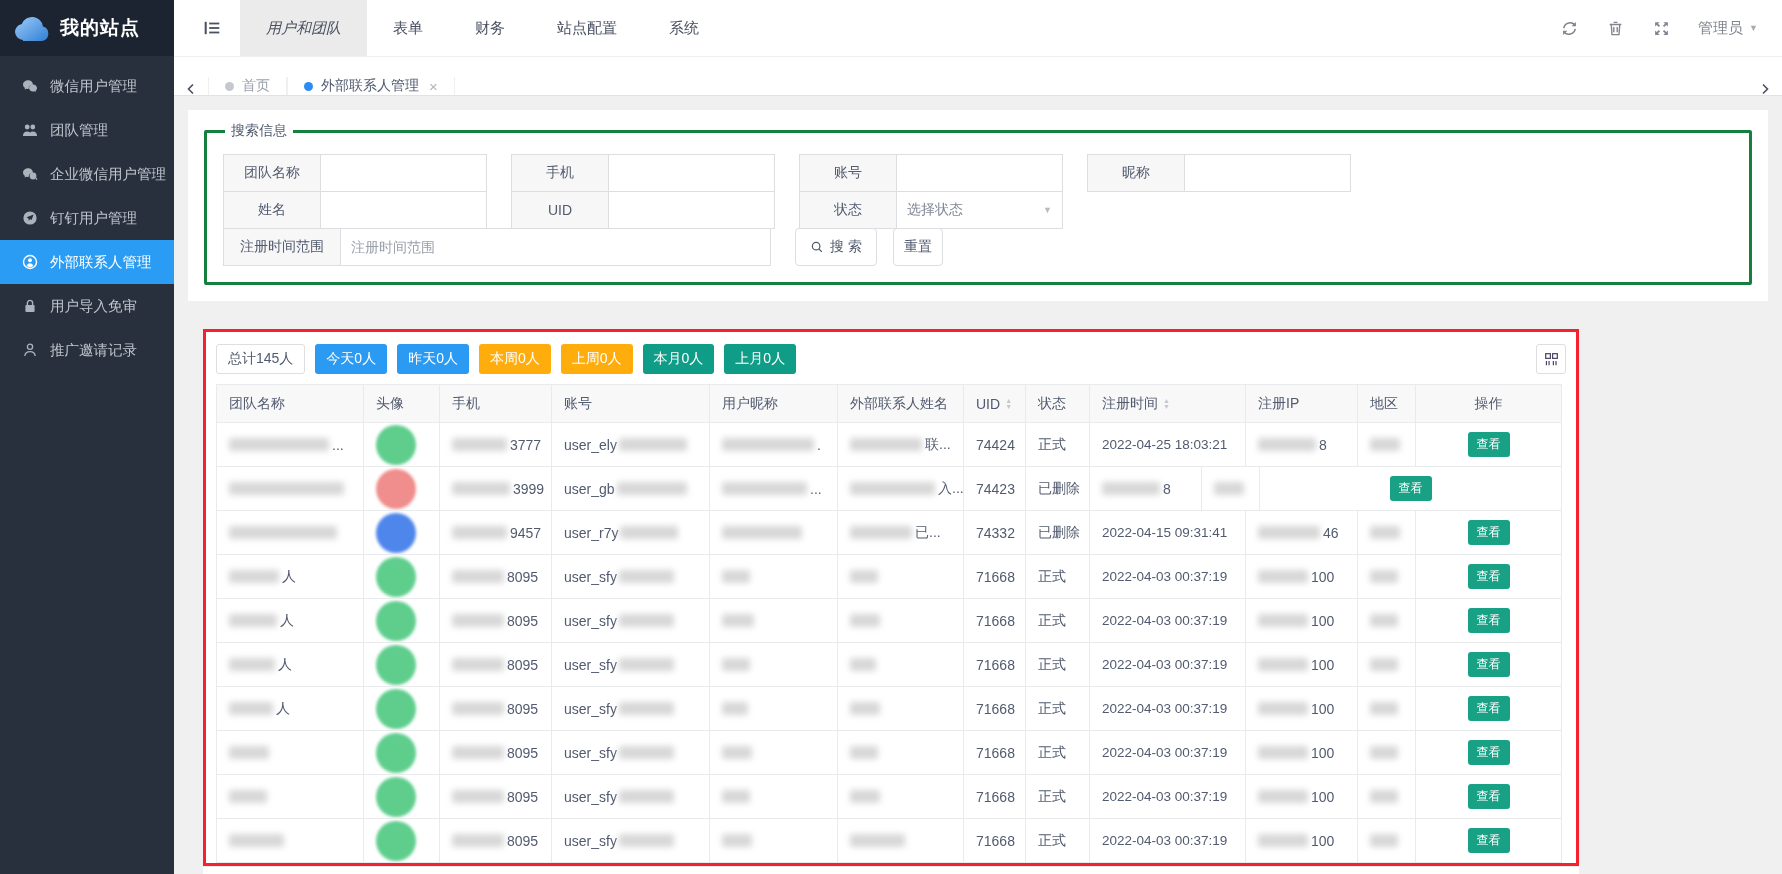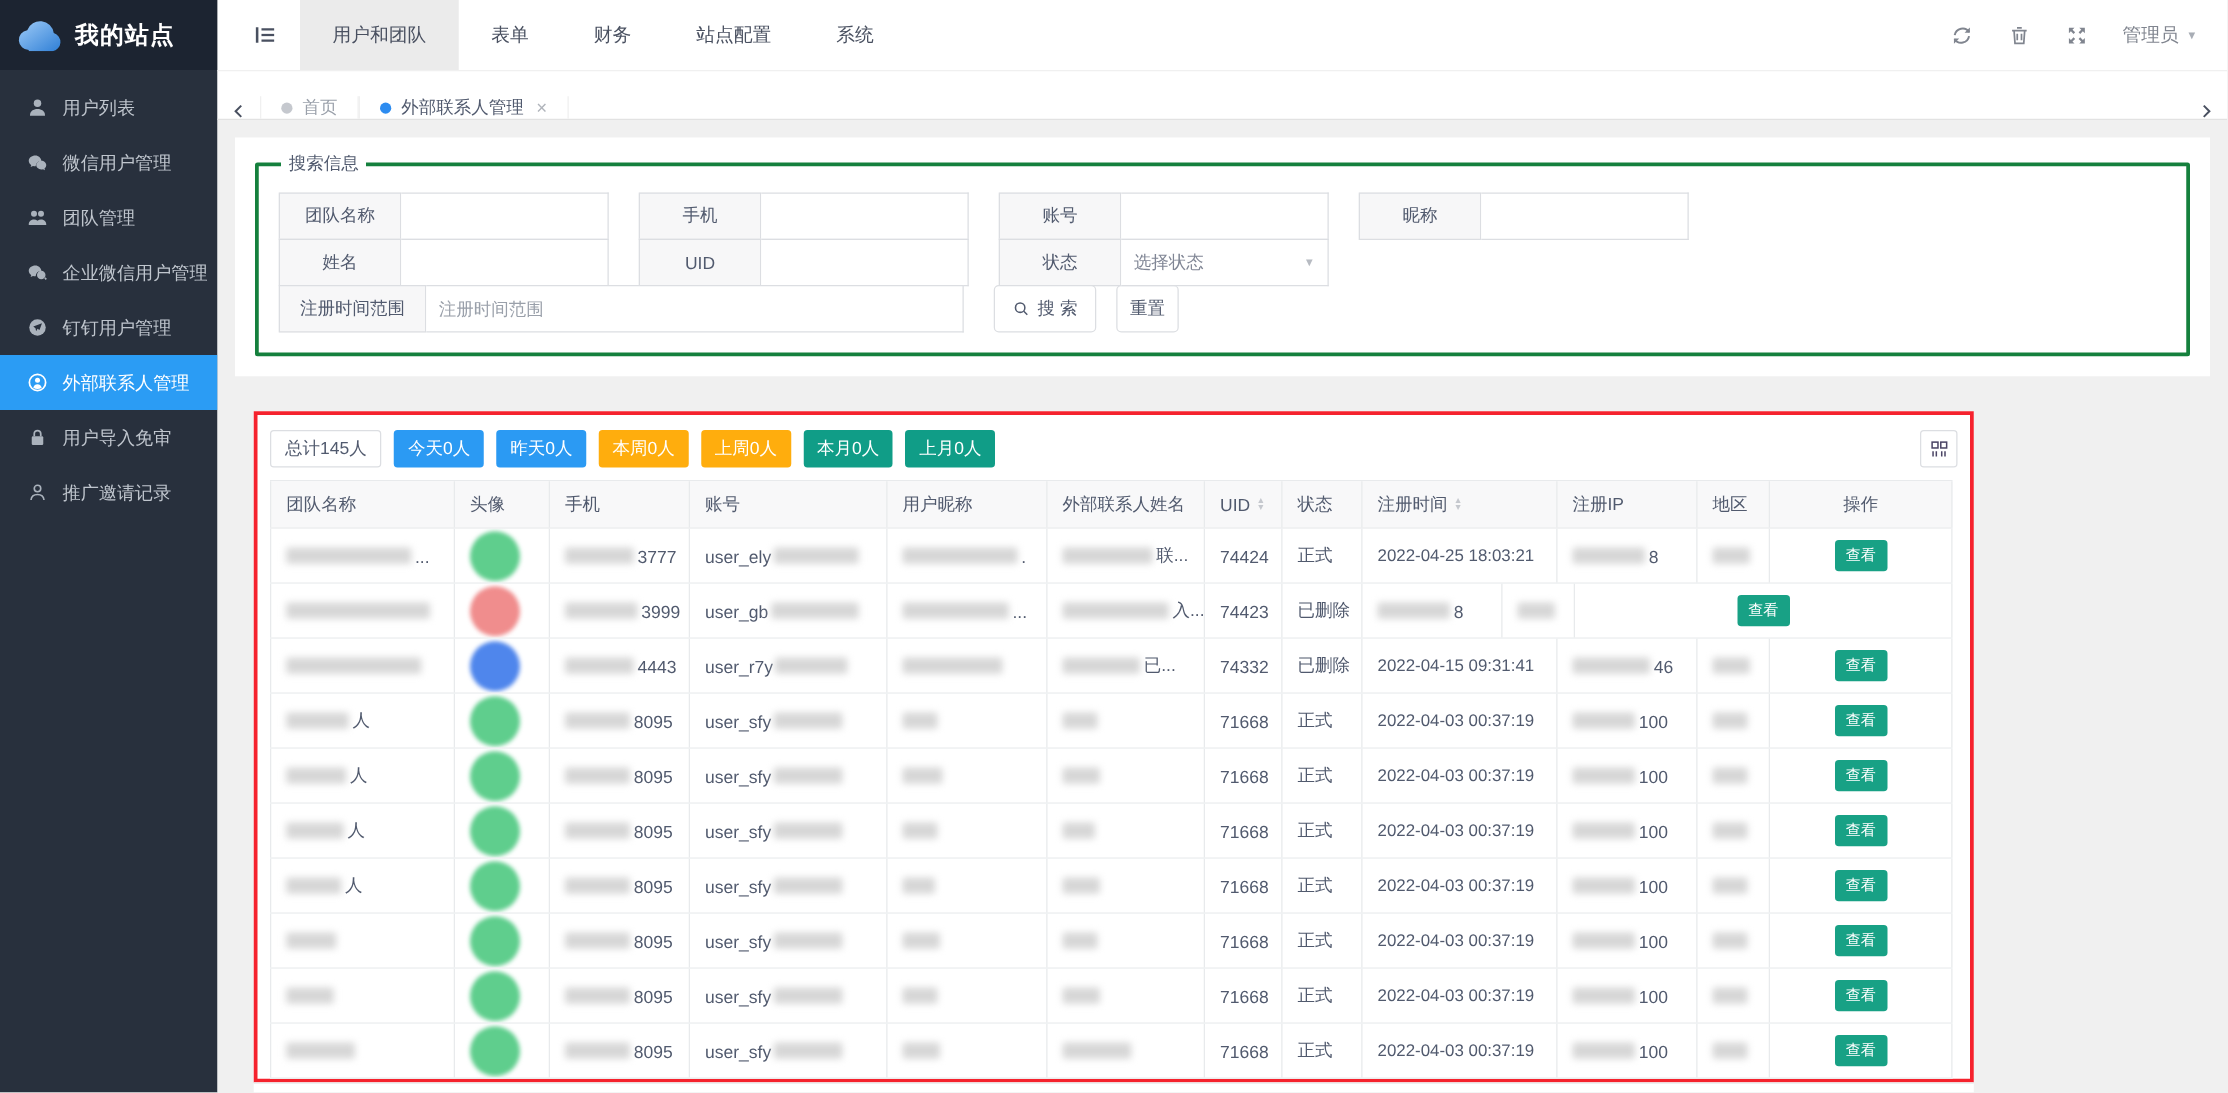--- a/index.html
+++ b/index.html
@@ -21,21 +21,21 @@
   .side-item .si { width:16px; height:16px; color:#aab2bc; flex:none; }
   .side-item.active { background:#2b9cf4; color:#fff; }
   .side-item.active .si { color:#fff; }
 
   
   .topnav { height:56px; background:#fff; display:flex; align-items:center; flex:none; }
   .collapse-btn { width:56px; height:56px; display:flex; align-items:center; justify-content:center;
     color:#495060; cursor:pointer; margin-left:10px; }
   .nav-item { height:56px; display:flex; align-items:center; padding:0 26px; font-size:15px;
     color:#495060; cursor:pointer; }
-  .nav-item.active { background:#ebebeb; }
+  .nav-item.active { background:#ebebeb;font-style:italic; }
   .topnav-right { margin-left:auto; display:flex; align-items:center; gap:8px; padding-right:24px; }
   .tool-btn { width:38px; height:38px; display:flex; align-items:center; justify-content:center;
     color:#80858f; cursor:pointer; }
   .user-drop { display:flex; align-items:center; gap:6px; color:#80858f; font-size:15px; cursor:pointer; padding-left:10px; }
   .user-drop .caret { font-size:9px; color:#a8adb5; }
 
   
   .tabbar { height:40px; background:#fff; border-top:1px solid #f0f0f0; border-bottom:1px solid #e2e2e2;
     display:flex; align-items:flex-end; flex:none; }
   .tab-scroll { width:34px; display:flex; align-items:center; justify-content:center; color:#495060; cursor:pointer; }
@@ -125,29 +125,20 @@
           <path fill="url(#cg)" d="M9 25a8 8 0 0 1-1.2-15.9A11 11 0 0 1 29 11.4 7.5 7.5 0 0 1 28 26H9z"></path>
         </svg>
       </span>
       <span class="logo-title">我的站点</span>
     </div>
 
     <nav class="side-nav">
       <div class="side-item">
         <span class="si">
           <svg width="16" height="16" viewBox="0 0 16 16" fill="currentColor">
-              <circle cx="8" cy="4.6" r="3"></circle>
-              <path d="M2 14.2c0-3.3 2.7-5 6-5s6 1.7 6 5v.4H2z"></path>
-            </svg>
-        </span>
-        <span>用户列表</span>
-      </div>
-      <div class="side-item">
-        <span class="si">
-          <svg width="16" height="16" viewBox="0 0 16 16" fill="currentColor">
               <path d="M6.3 2.3C3.4 2.3 1 4.2 1 6.6c0 1.4.8 2.6 2 3.4l-.5 1.6 1.9-.9c.5.1 1.2.2 1.9.2h.2a4.7 4.7 0 0 1 4.6-4.2C10.9 4.2 8.8 2.3 6.3 2.3z"></path>
               <path d="M15 10c0-1.9-1.8-3.5-4-3.5S7 8.1 7 10s1.8 3.5 4 3.5c.5 0 1-.1 1.4-.2l1.6.8-.4-1.4c.9-.6 1.4-1.6 1.4-2.7z"></path>
             </svg>
         </span>
         <span>微信用户管理</span>
       </div>
       <div class="side-item">
         <span class="si">
           <svg width="16" height="16" viewBox="0 0 16 16" fill="currentColor">
               <circle cx="5.2" cy="5" r="2.4"></circle>
@@ -463,21 +454,21 @@
               <div class="tr">
                 <div class="td col-team">
                   <span class="blur" style="width: 108px;"></span>
                   <span></span>
                 </div>
                 <div class="td col-avatar">
                   <span class="avatar" style="background: rgb(79, 134, 236);"></span>
                 </div>
                 <div class="td col-phone">
                   <span class="blur" style="width: 55px;"></span>
-                  <span>4443</span>
+                  <span>9457</span>
                 </div>
                 <div class="td col-account">
                   <span>user_r7y</span>
                   <span class="blur" style="margin-left: 2px; width: 58px;"></span>
                 </div>
                 <div class="td col-nick">
                   <span class="blur" style="width: 80px;"></span>
                   <span></span>
                 </div>
                 <div class="td col-cname">

